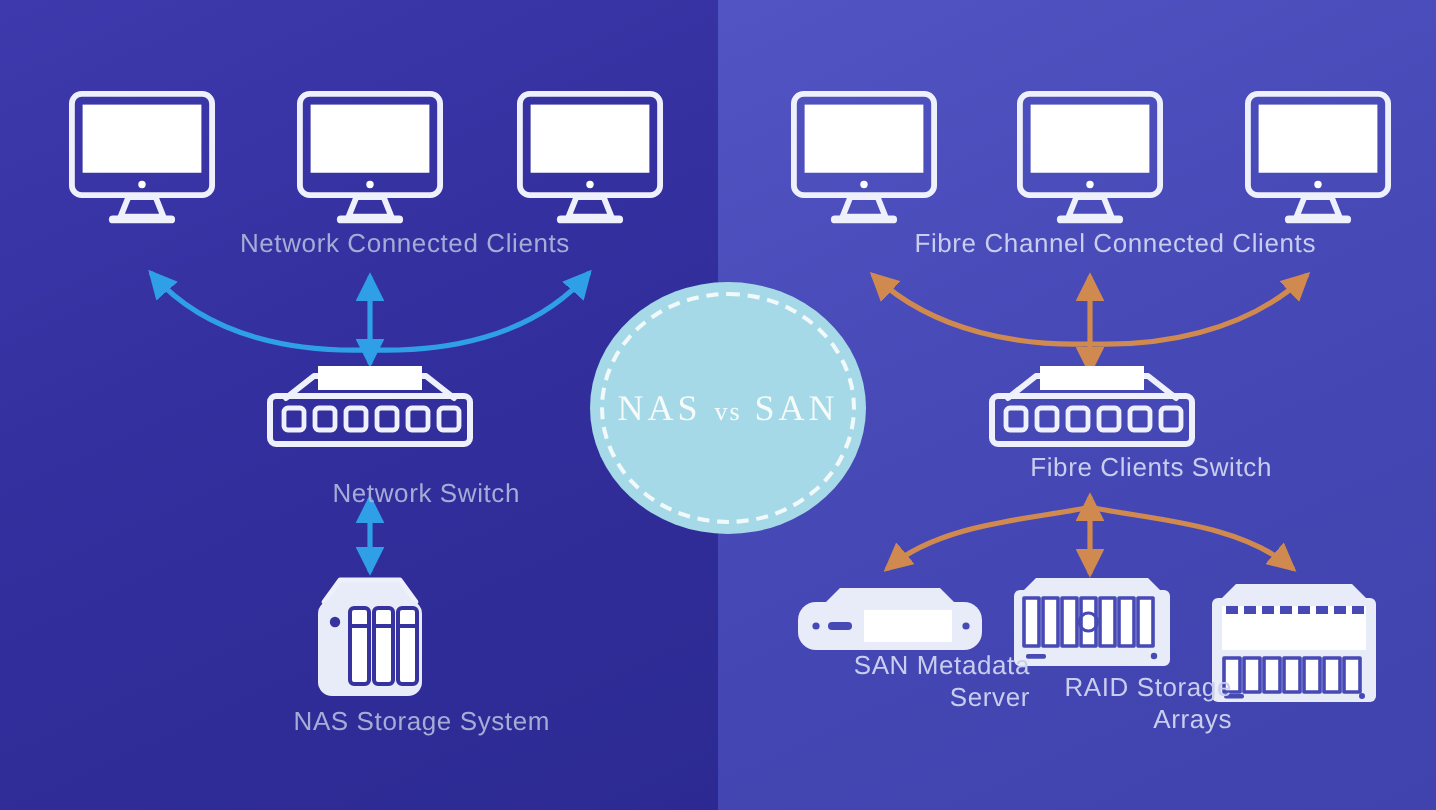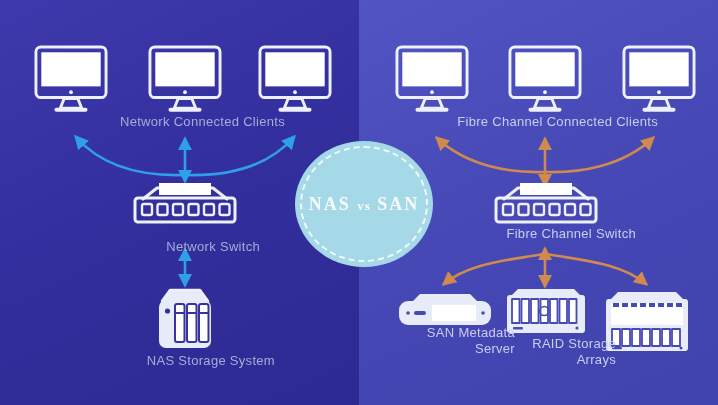--- a/index.html
+++ b/index.html
@@ -44,21 +44,21 @@
   .badge{
     position:absolute; left:295px; top:141px; width:138px; height:126px;
     background:var(--badge-bg); border-radius:50%;
     display:flex; align-items:center; justify-content:center;
   }
   .badge-ring{
     position:absolute; inset:5px; border:2px dashed var(--badge-ring);
     border-radius:50%; opacity:.85;
   }
   .badge-text{
-    position:relative; font-family:"Liberation Serif", serif; font-weight:700;
+    position:relative; font-family:"Liberation Serif", serif; font-weight:400;
     font-size:18px; letter-spacing:2px; color:var(--badge-text);text-align:center;
   }
   .badge-text .vs{font-size:13px; letter-spacing:1px;}
 </style>
 </head>
 <body>
 
 <div class="stage">
   <div class="panel panel-left"></div>
   <div class="panel panel-right"></div>
@@ -235,21 +235,21 @@
         <rect class="acc-f" x="8" y="58" width="10" height="2.2" rx="1"></rect>
         <circle class="acc-f" cx="77" cy="59" r="1.5"></circle>
       </svg>
   </div>
 
   <div class="lbl left" style="left:85px;top:114px;width:200px">Network Connected Clients</div>
   <div class="lbl left" style="left:110px;top:239px;width:150px">Network Switch</div>
   <div class="lbl right" style="left:438px;top:114px;width:220px">Fibre Channel Connected Clients</div>
 
   <div class="lbl left" style="left:95px;top:353px;width:180px">NAS Storage System</div>
-  <div class="lbl right" style="left:456px;top:226px;width:180px">Fibre Channel Switch</div>
+  <div class="lbl right" style="left:456px;top:226px;width:180px">Fibre Clients Switch</div>
   <div class="lbl right" style="left:375px;top:325px;width:140px">
     <div>SAN Metadata</div>
     <div>Server</div>
   </div>
   <div class="lbl right" style="left:476px;top:336px;width:140px">
     <div>RAID Storage</div>
     <div>Arrays</div>
   </div>
 
   <div class="badge">

